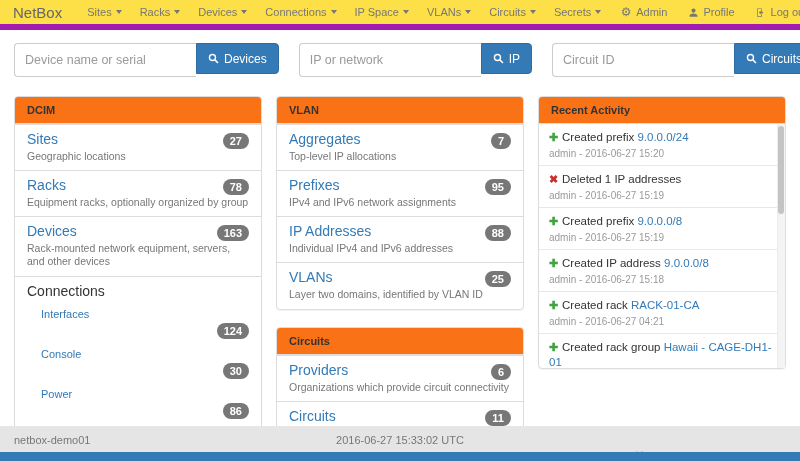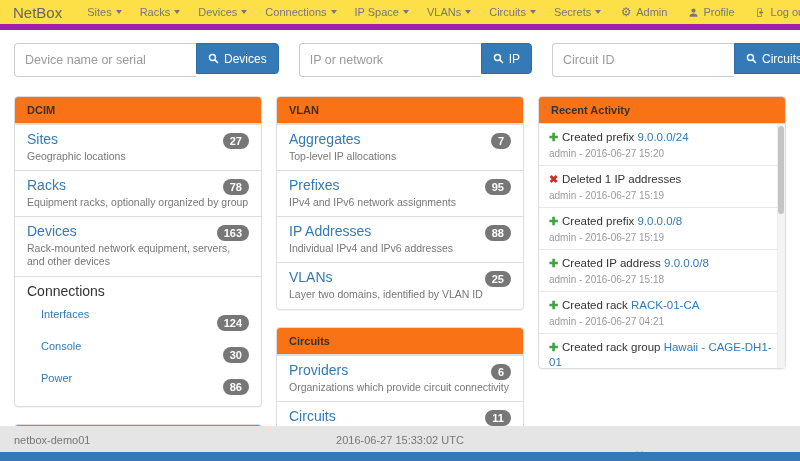--- a/index.html
+++ b/index.html
@@ -32,21 +32,21 @@
   .panel { border:1px solid #ddd; border-radius:4px; background:#fff; margin-bottom:17px; box-shadow:0 1px 1px rgba(0,0,0,.05); }
   .phead { padding:7px 12px; background:#f97316; border-bottom:1px solid #ddd; font-weight:bold; font-size:11px; color:#333; border-radius:3px 3px 0 0; }
   .item { padding:6px 12px 7px 12px; border-top:1px solid #ddd; overflow:hidden; }
   .item:first-of-type { border-top:none; }
   .badge { float:right; background:#777; color:#fff; border-radius:10px; padding:2px 7px; font-size:11px; font-weight:bold; margin-top:2px; line-height:1.1; }
   .ilink { color:#337ab7; font-size:14px; text-decoration:none; cursor:pointer; }
   .idesc { color:#777; font-size:10.5px; margin-top:3px; line-height:1.25; }
   .subhead { font-size:14px; color:#333; margin-bottom:4px; }
   .subrow { padding:4px 0 4px 14px; overflow:hidden; }
   .subrow a { color:#337ab7; font-size:11px; text-decoration:none; cursor:pointer; }
-  .subrow .badge { margin-top:8px; }
+  .subrow .badge { margin-top:16px; }
 
   
   .activity-body { height:244px; overflow:hidden; position:relative; padding-right:8px; }
   .arow { padding:6px 4px 6px 10px; border-bottom:1px solid #e8e8e8; }
   .aline { font-size:11.5px; color:#333; line-height:1.3; }
   .aline a { color:#337ab7; text-decoration:none; cursor:pointer; }
   .aline a:empty { display:none; }
   .aicon { display:inline-block; width:13px; font-size:11px; font-weight:bold; }
   .aicon.plus { color:#3fa33f; }
   .aicon.del { color:#c9302c; }

